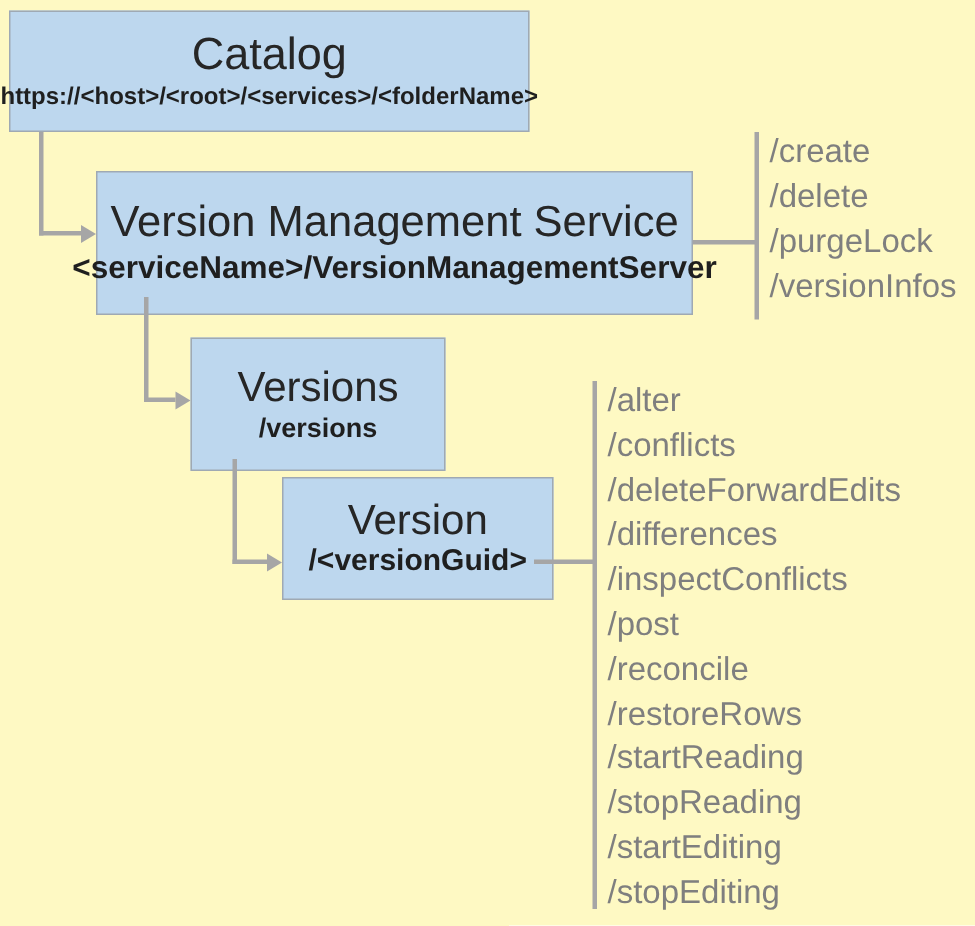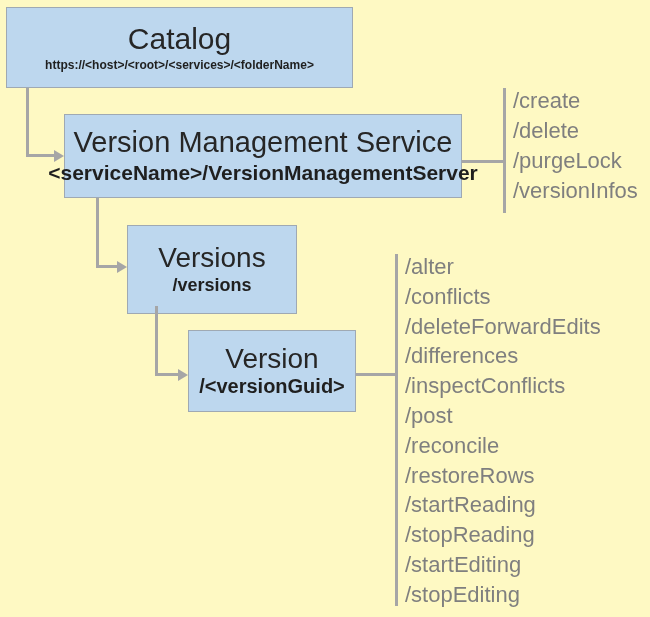--- a/index.html
+++ b/index.html
@@ -33,31 +33,31 @@
     white-space: nowrap;
   }
   .node-subtitle {
     color: #1f1f1f;
     font-weight: 600;
     white-space: nowrap;
   }
   
   .node-catalog  { left: 6px;   top: 7px;   width: 347px; height: 81px; }
   .node-catalog .node-title { font-size: 30px; }
-  .node-catalog .node-subtitle { font-size: 12px; margin-top: 3px; }
+  .node-catalog .node-subtitle { font-size: 16px; margin-top: 3px; }
 
-  .node-vms      { left: 64px;  top: 114px; width: 398px; height: 84px; }
+  .node-vms      { left: 64px;  top: 114px; width: 398px; height: 96px; }
   .node-vms .node-title { font-size: 29px; }
   .node-vms .node-subtitle { font-size: 21px; margin-top: 4px; }
 
   .node-versions { left: 127px; top: 225px; width: 170px; height: 89px; }
   .node-versions .node-title { font-size: 28px; }
   .node-versions .node-subtitle { font-size: 18px; margin-top: 3px; }
 
-  .node-version  { left: 188px; top: 330px; width: 168px; height: 82px; }
+  .node-version  { left: 188px; top: 318px; width: 181px; height: 82px; }
   .node-version .node-title { font-size: 28px; }
   .node-version .node-subtitle { font-size: 20px; margin-top: 2px; }
 
   
   .line {
     position: absolute;
     background: #A6A6A6;
   }
   .arrow-right {
     position: absolute;

